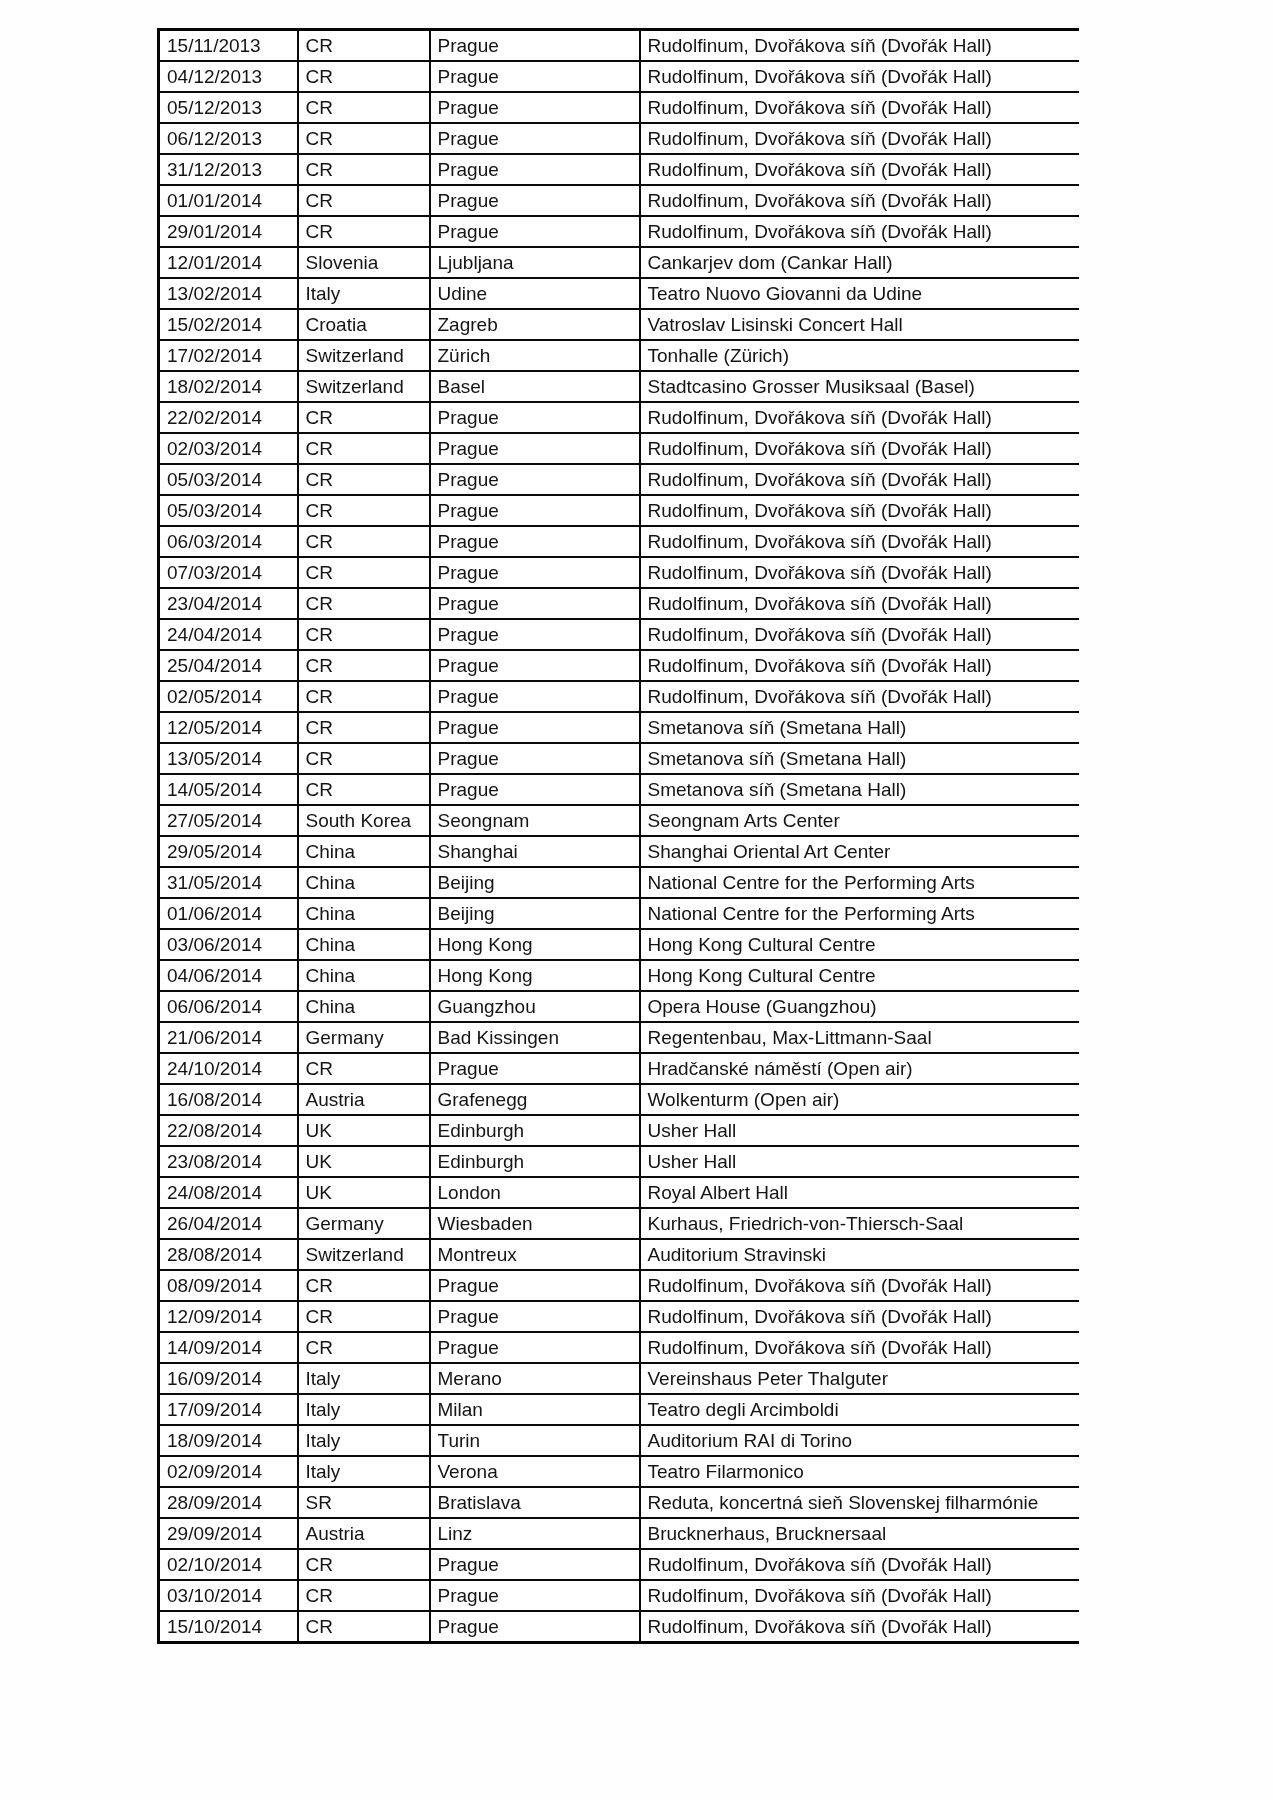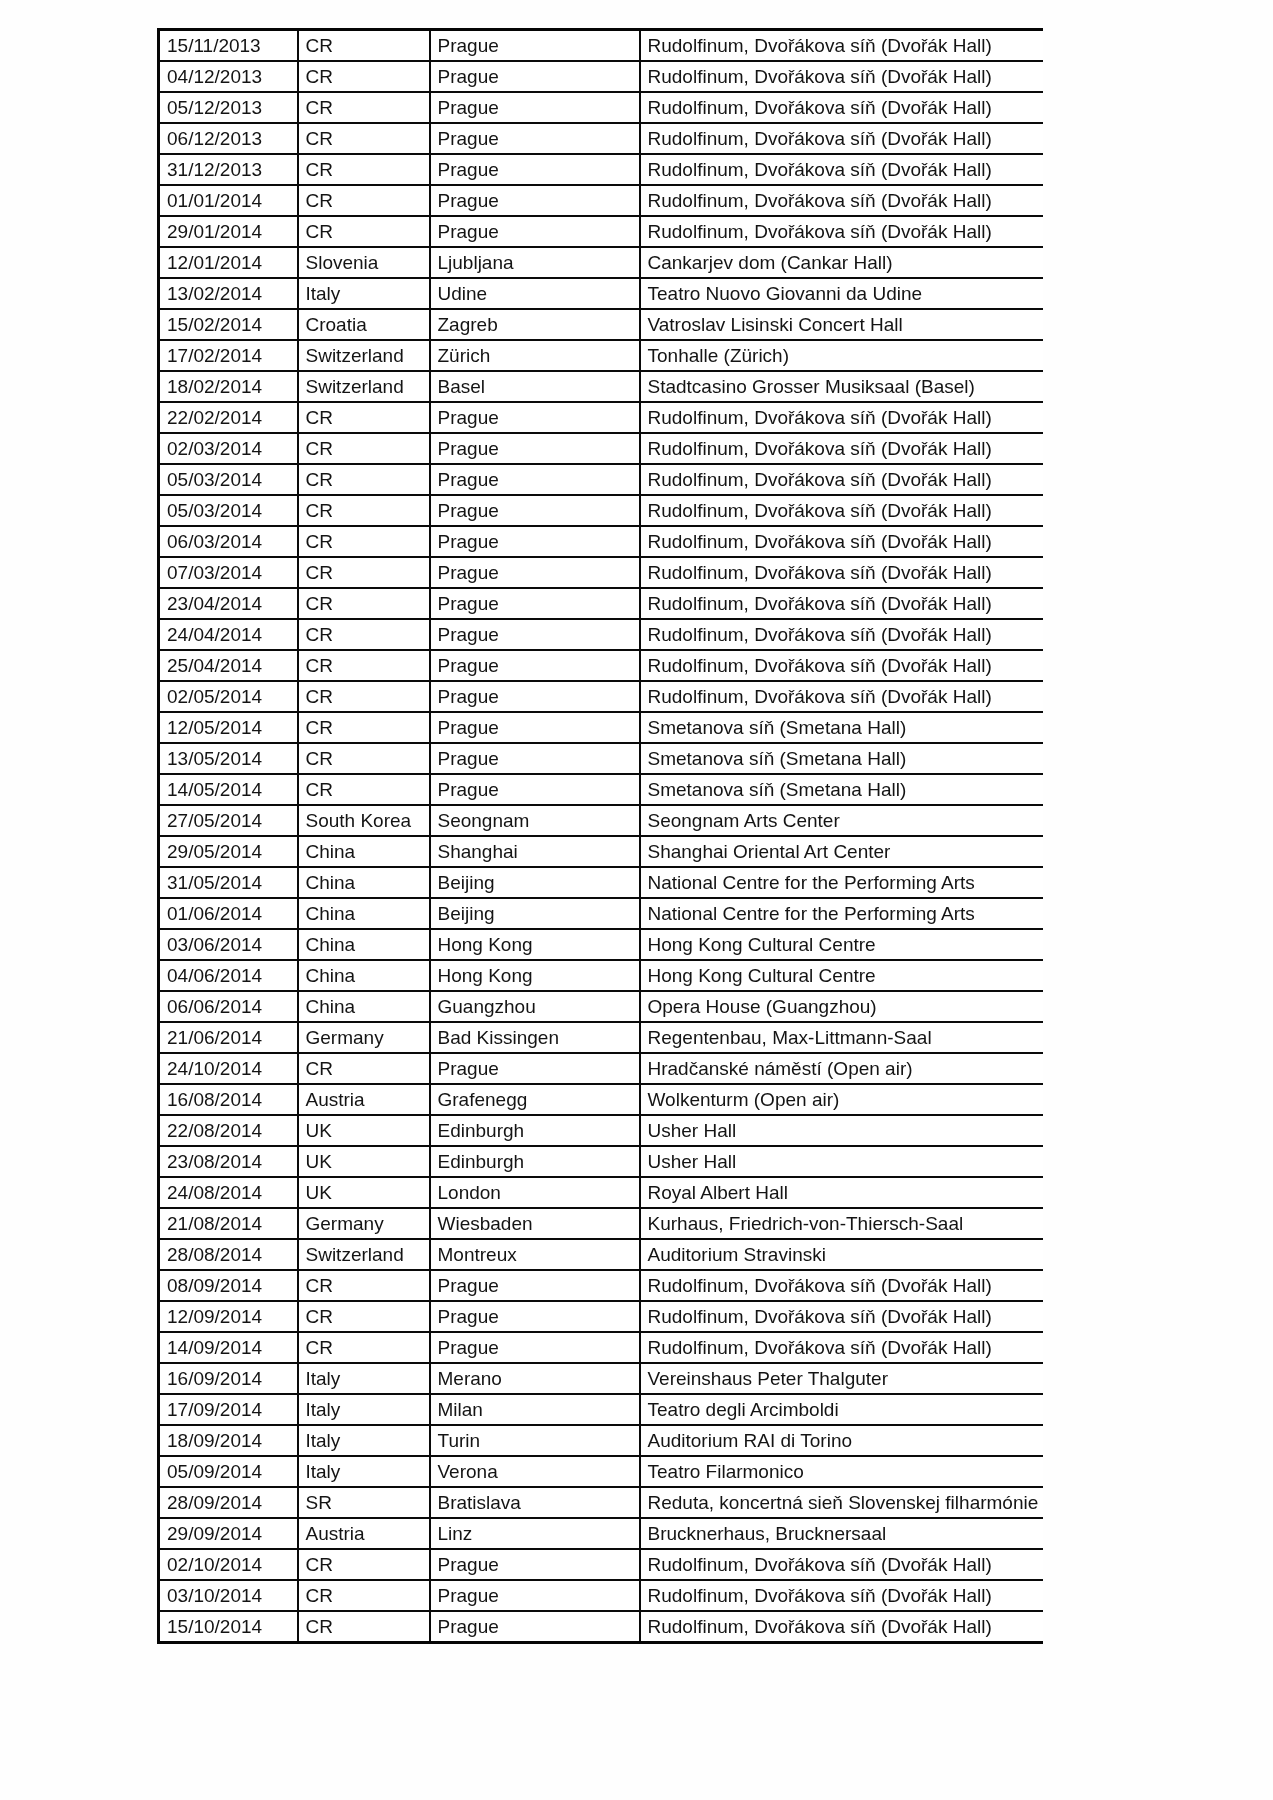--- a/index.html
+++ b/index.html
@@ -9,20 +9,21 @@
     width: 1273px;
     height: 1800px;
     font-family: "Liberation Sans", sans-serif;
   }
   .page {
     position: relative;
     width: 1043px;
     height: 1800px;
     background: #fefefe;
     overflow: hidden;
+    padding-left: 36px;
   }
   table.schedule {
     position: absolute;
     left: 157px;
     top: 28px;
     width: 953px;
     border-collapse: collapse;
     table-layout: fixed;
     border: 3px solid #050505;
   }
@@ -277,21 +278,21 @@
     <td>Edinburgh</td>
     <td>Usher Hall</td>
   </tr>
         <tr>
     <td>24/08/2014</td>
     <td>UK</td>
     <td>London</td>
     <td>Royal Albert Hall</td>
   </tr>
         <tr>
-    <td>21/08/2014</td>
+    <td>26/04/2014</td>
     <td>Germany</td>
     <td>Wiesbaden</td>
     <td>Kurhaus, Friedrich-von-Thiersch-Saal</td>
   </tr>
         <tr>
     <td>28/08/2014</td>
     <td>Switzerland</td>
     <td>Montreux</td>
     <td>Auditorium Stravinski</td>
   </tr>
@@ -325,21 +326,21 @@
     <td>Milan</td>
     <td>Teatro degli Arcimboldi</td>
   </tr>
         <tr>
     <td>18/09/2014</td>
     <td>Italy</td>
     <td>Turin</td>
     <td>Auditorium RAI di Torino</td>
   </tr>
         <tr>
-    <td>05/09/2014</td>
+    <td>02/09/2014</td>
     <td>Italy</td>
     <td>Verona</td>
     <td>Teatro Filarmonico</td>
   </tr>
         <tr>
     <td>28/09/2014</td>
     <td>SR</td>
     <td>Bratislava</td>
     <td>Reduta, koncertná sieň Slovenskej filharmónie</td>
   </tr>

